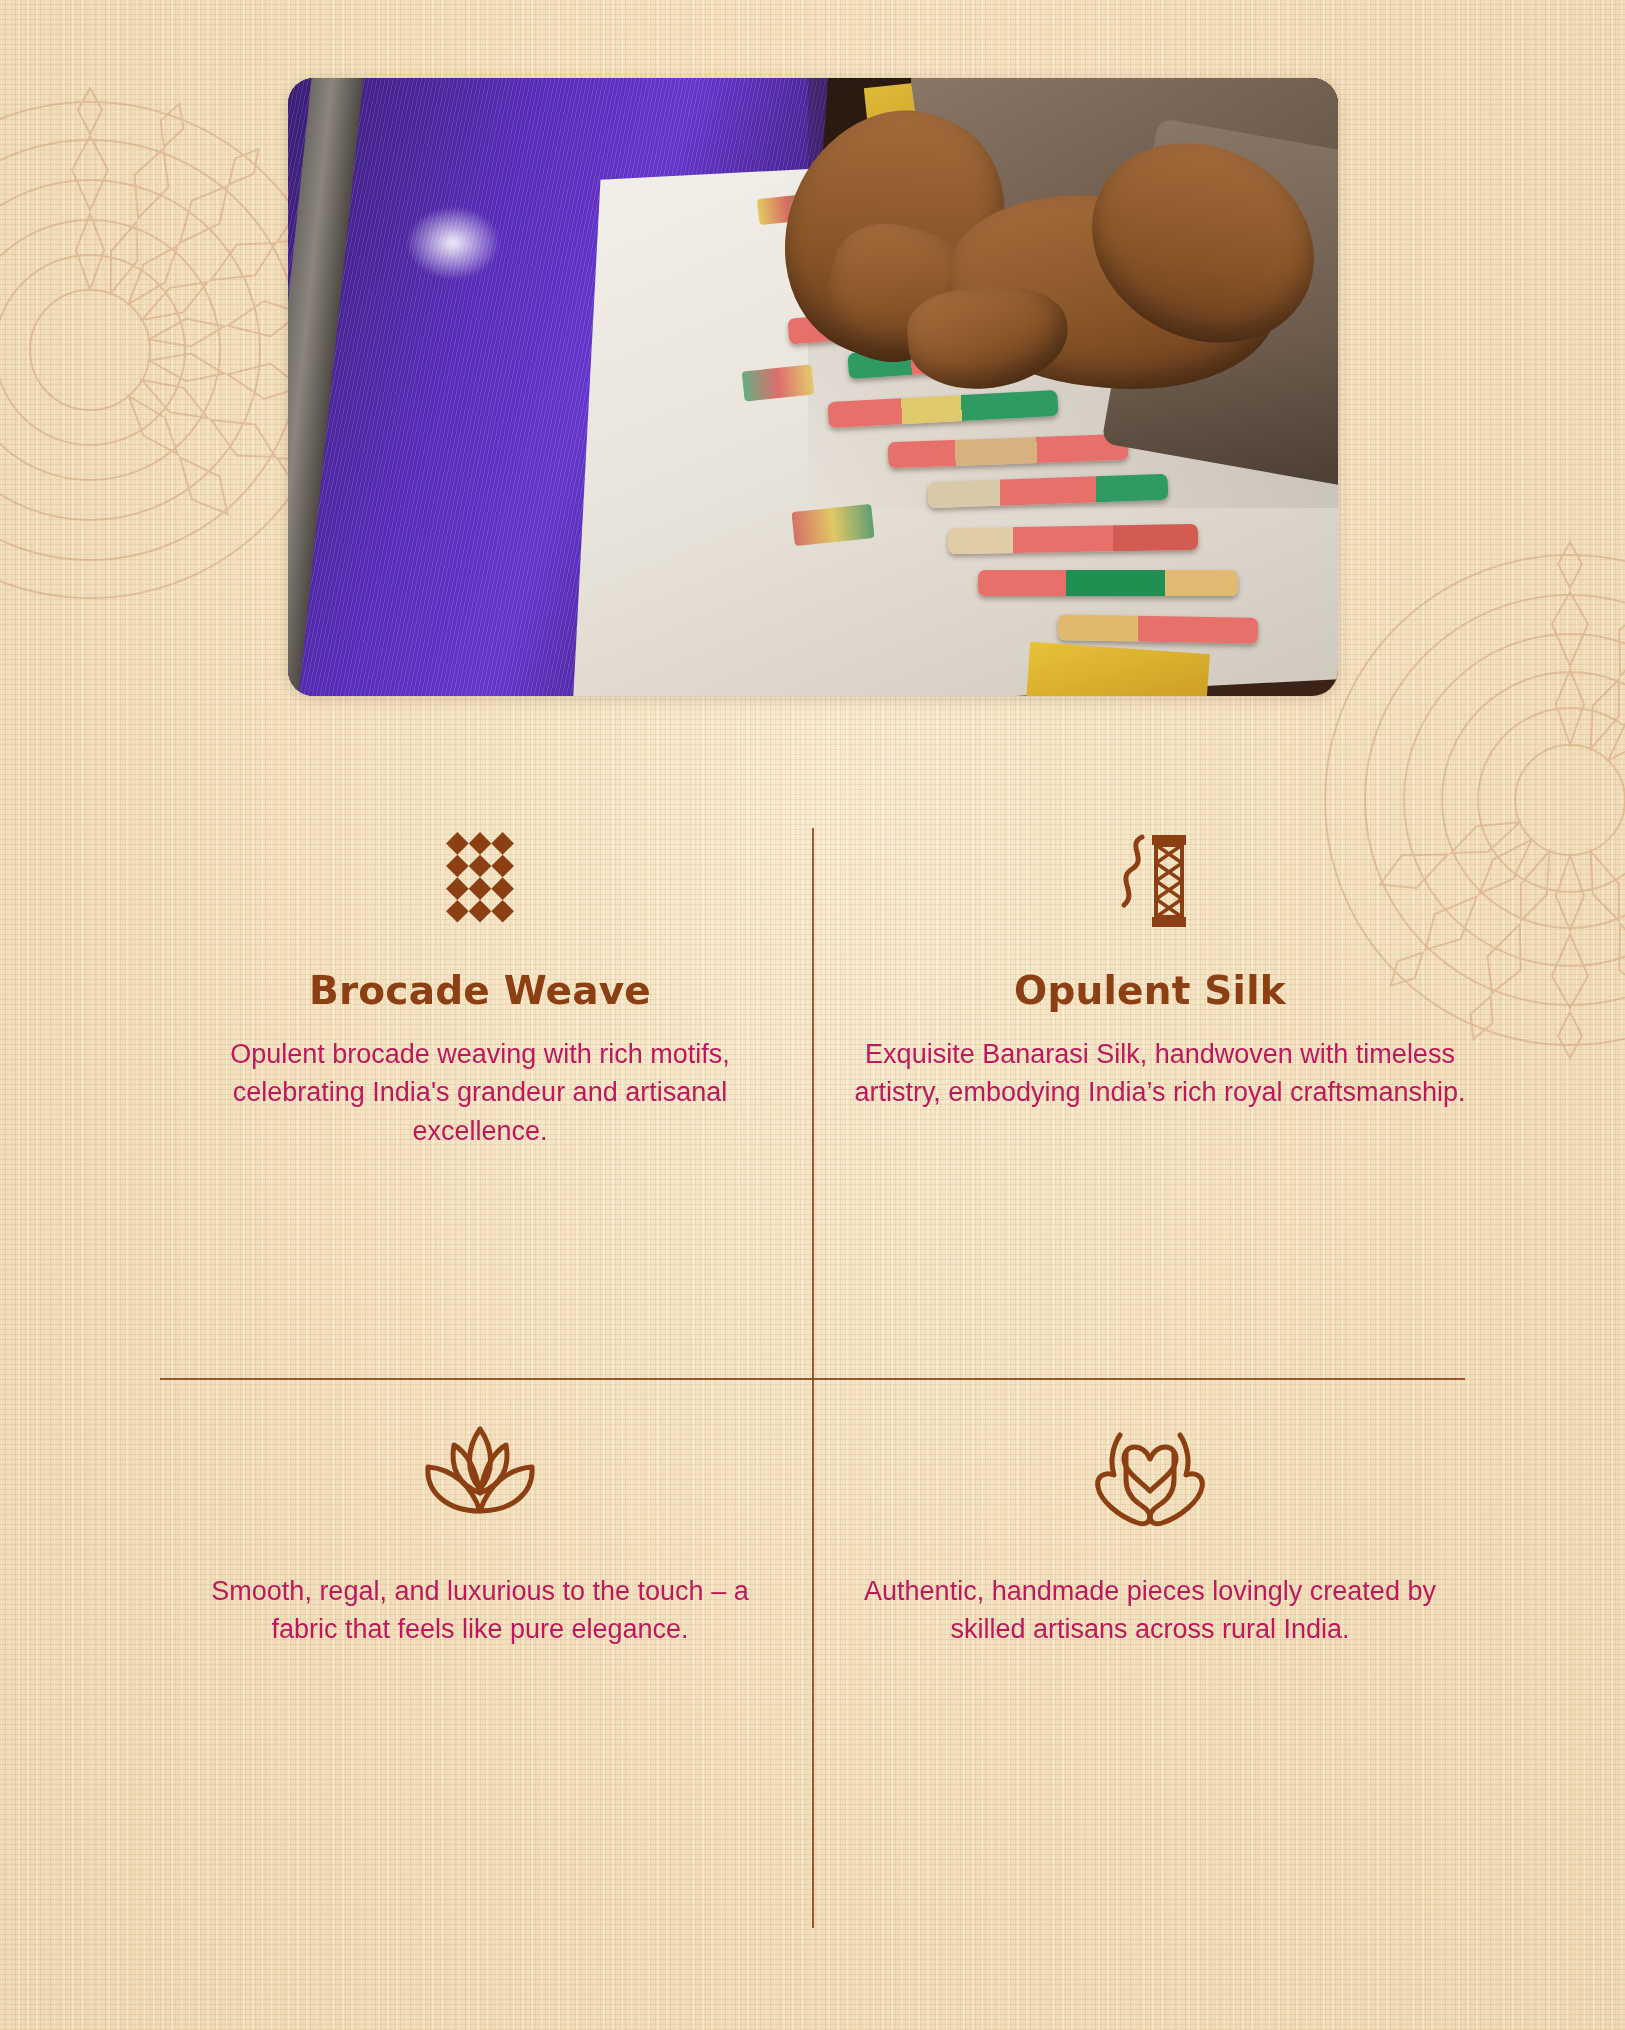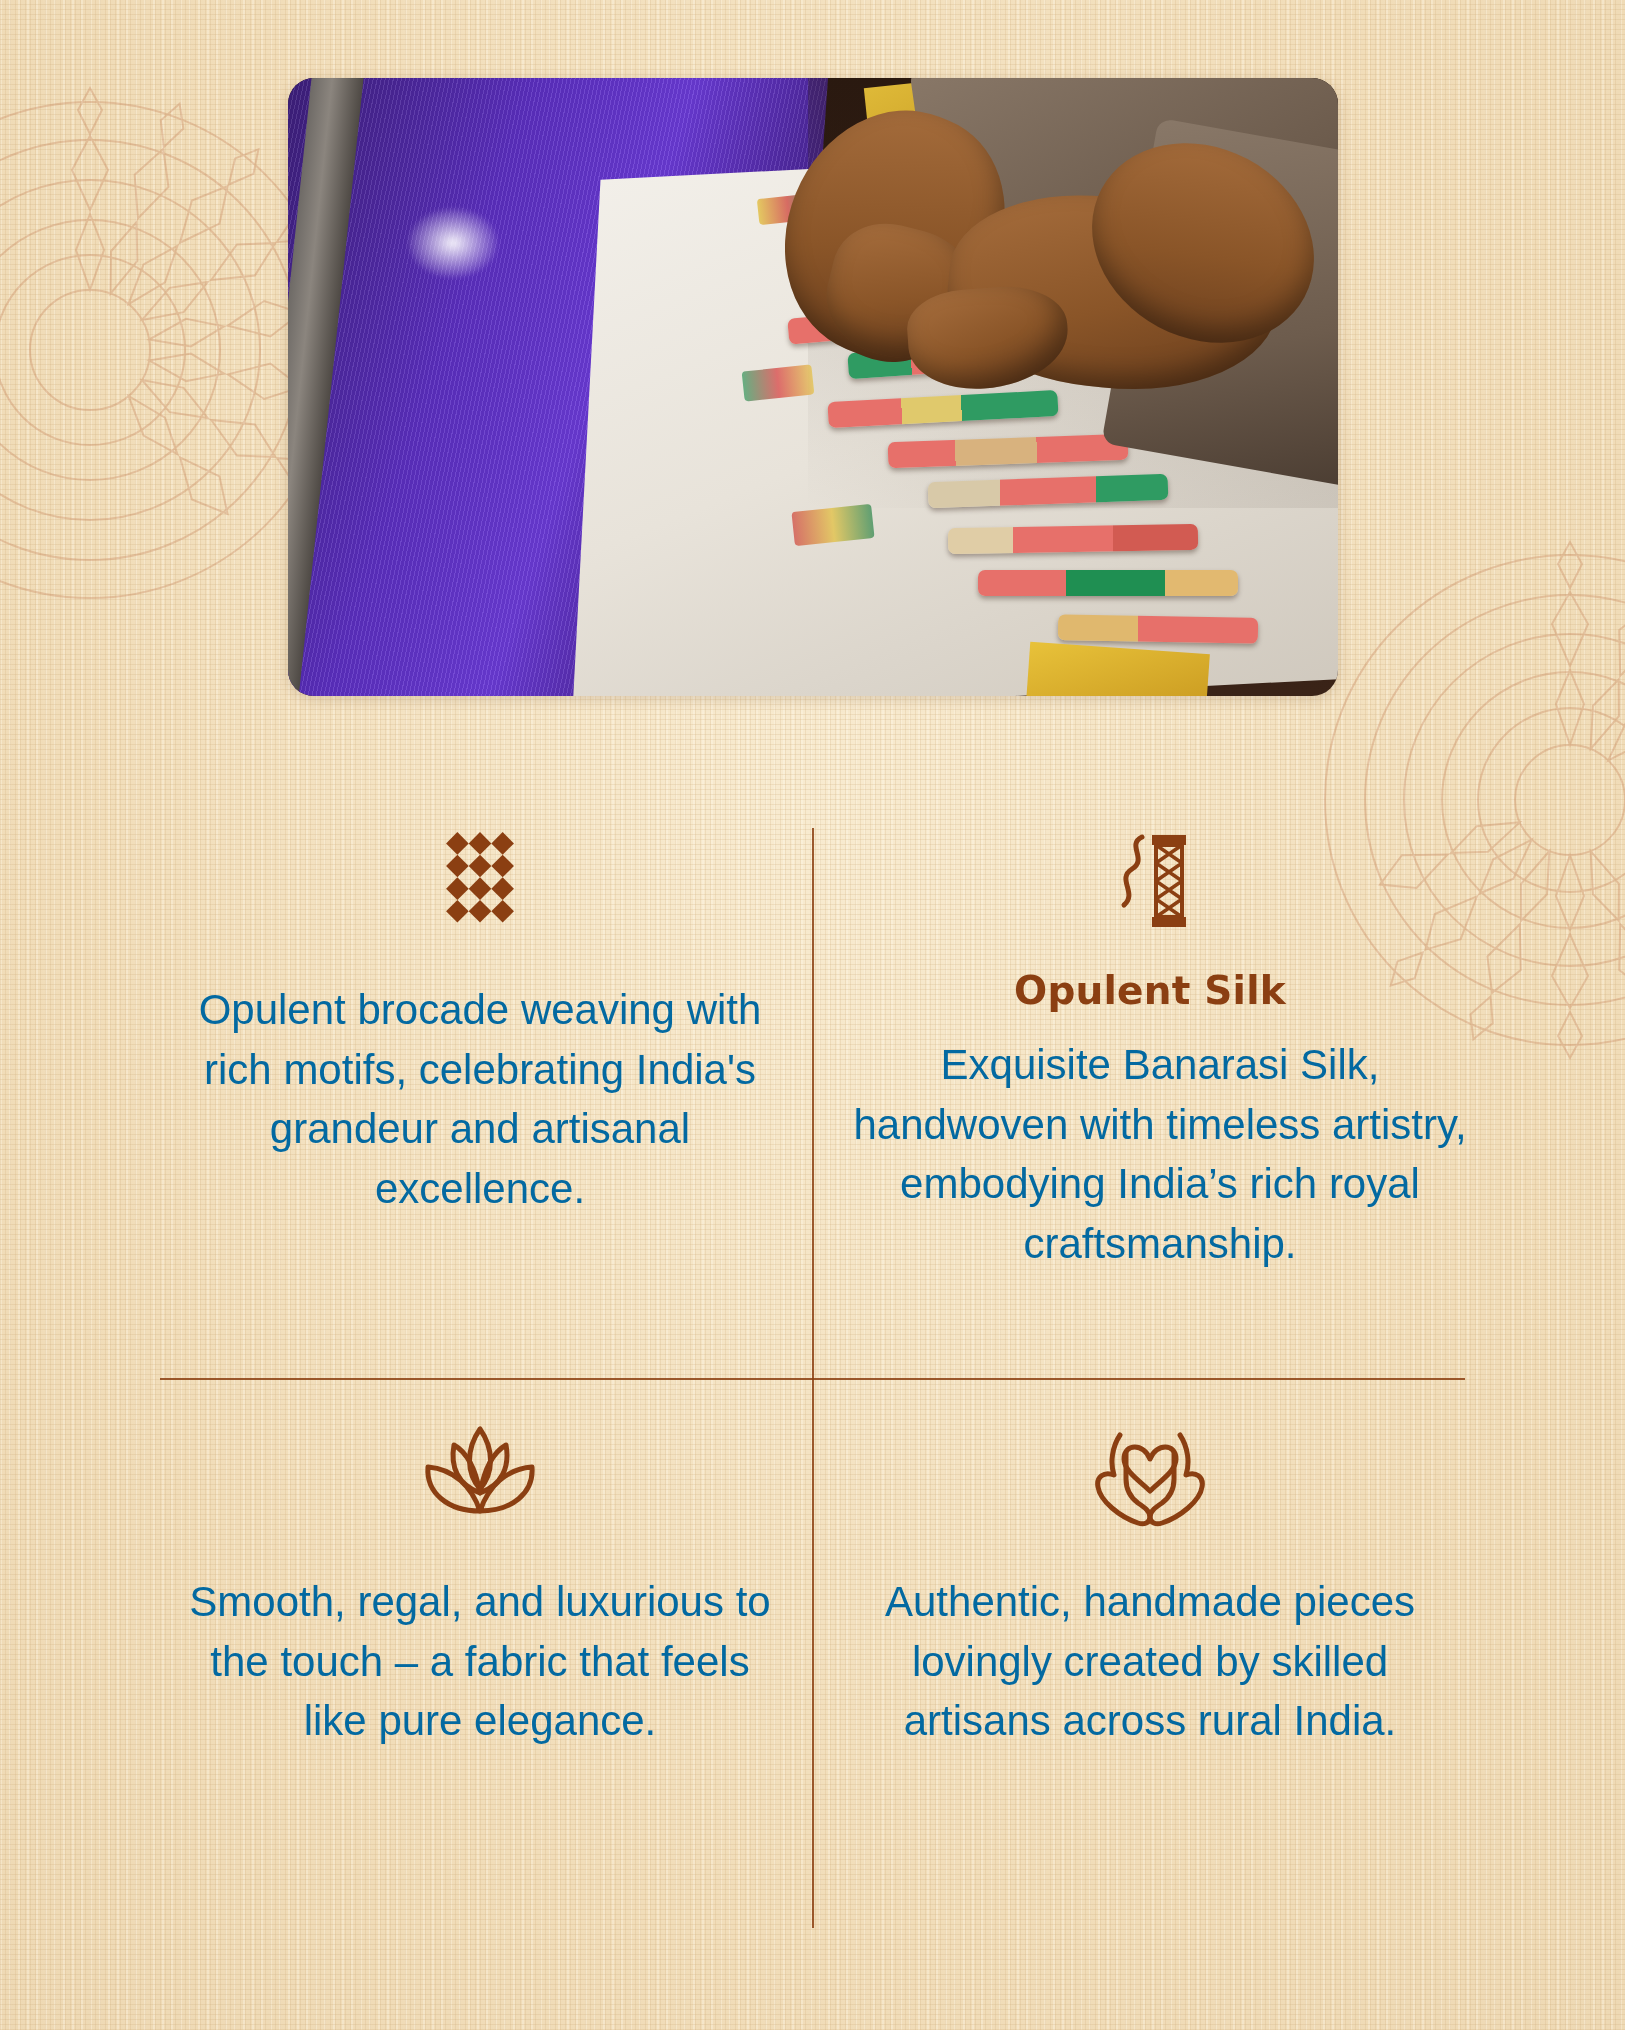--- a/index.html
+++ b/index.html
@@ -191,23 +191,23 @@
     font-family: "DejaVu Sans", sans-serif;
     font-weight: bold;
     font-size: 39px;
     letter-spacing: 0.2px;
     color: #8b3f12;
   }
   .cell-desc {
     margin: 22px auto 0 auto;
     width: 600px;
     font-family: "Liberation Sans", sans-serif;
-    font-size: 42px;
+    font-size: 27px;
     line-height: 1.42;
-    color: #0369a1;
+    color: #be185d;
   }
   .cell.c0 .cell-desc { width: 620px; margin-left: -10px; }
   .cell.c1 .cell-desc { width: 620px; margin-left: -10px; padding-left: 10px; }
 </style>
 </head>
 <body>
 
 <div class="bg-texture"></div>
 
 <svg class="mandala left" width="520" height="560" viewBox="0 0 520 560">
@@ -373,20 +373,21 @@
             <rect x="60" y="60" width="16" height="16"></rect>
             <rect x="44" y="76" width="16" height="16"></rect>
             <rect x="76" y="76" width="16" height="16"></rect>
             <rect x="12" y="44" width="16" height="16"></rect>
             <rect x="92" y="60" width="16" height="16"></rect>
             <rect x="44" y="12" width="16" height="16"></rect>
             <rect x="60" y="92" width="16" height="16"></rect>
           </g>
         </svg>
       </div>
+      <div class="cell-title">Brocade Weave</div>
       <div class="cell-desc">Opulent brocade weaving with rich motifs, celebrating India's grandeur and artisanal excellence.</div>
     </div>
 
     <div class="cell c1">
       <div class="cell-icon">
         <svg width="128" height="128" viewBox="0 0 128 128" fill="none" stroke="#8b3f12" stroke-width="5">
           <rect x="66" y="16" width="34" height="10" fill="#8b3f12" stroke="none"></rect>
           <rect x="66" y="98" width="34" height="10" fill="#8b3f12" stroke="none"></rect>
           <rect x="70" y="26" width="26" height="72" stroke-width="4"></rect>
           <path d="M70,26 L96,44 M70,44 L96,62 M70,62 L96,80 M70,80 L96,98 M96,26 L70,44 M96,44 L70,62 M96,62 L70,80 M96,80 L70,98" stroke-width="3.5"></path>

